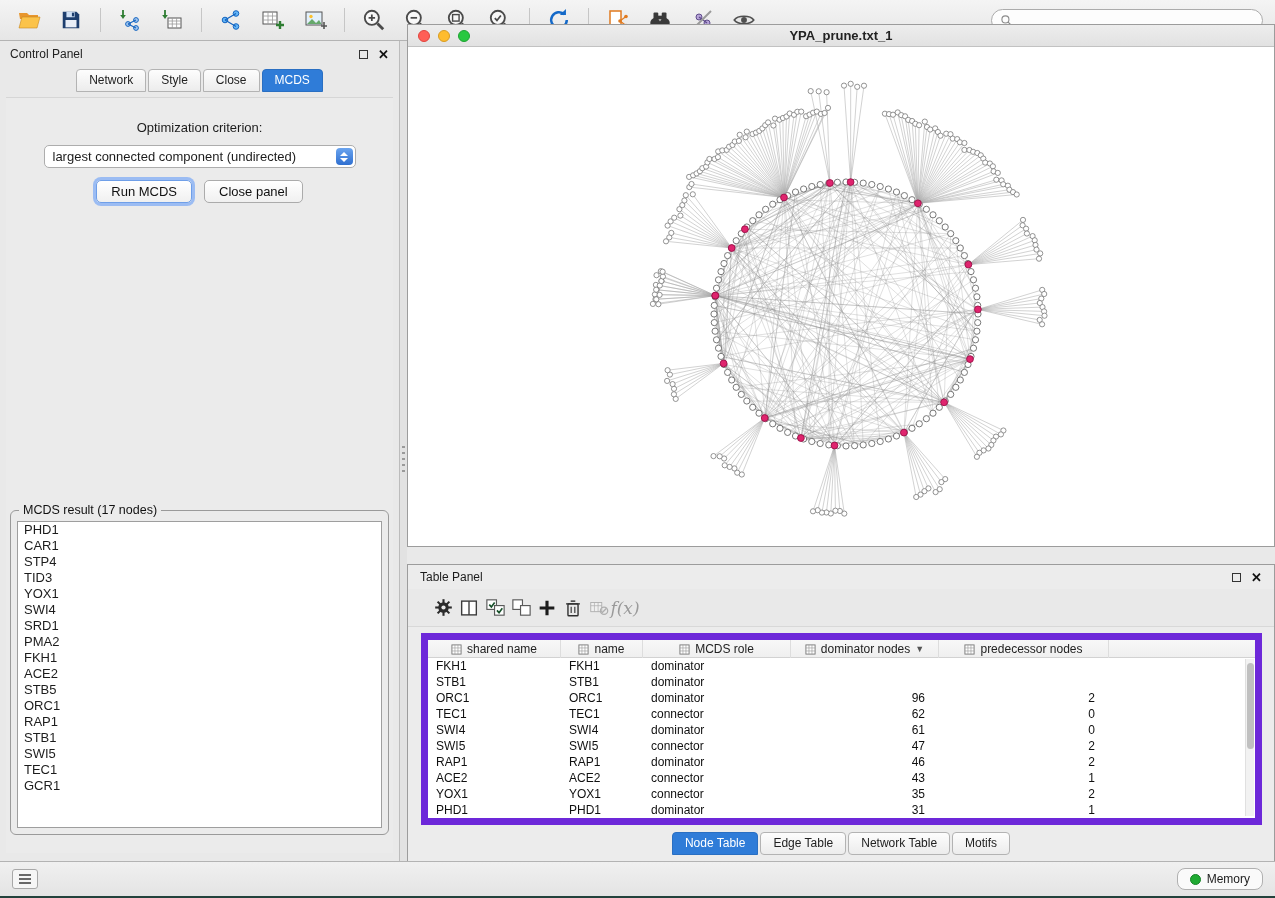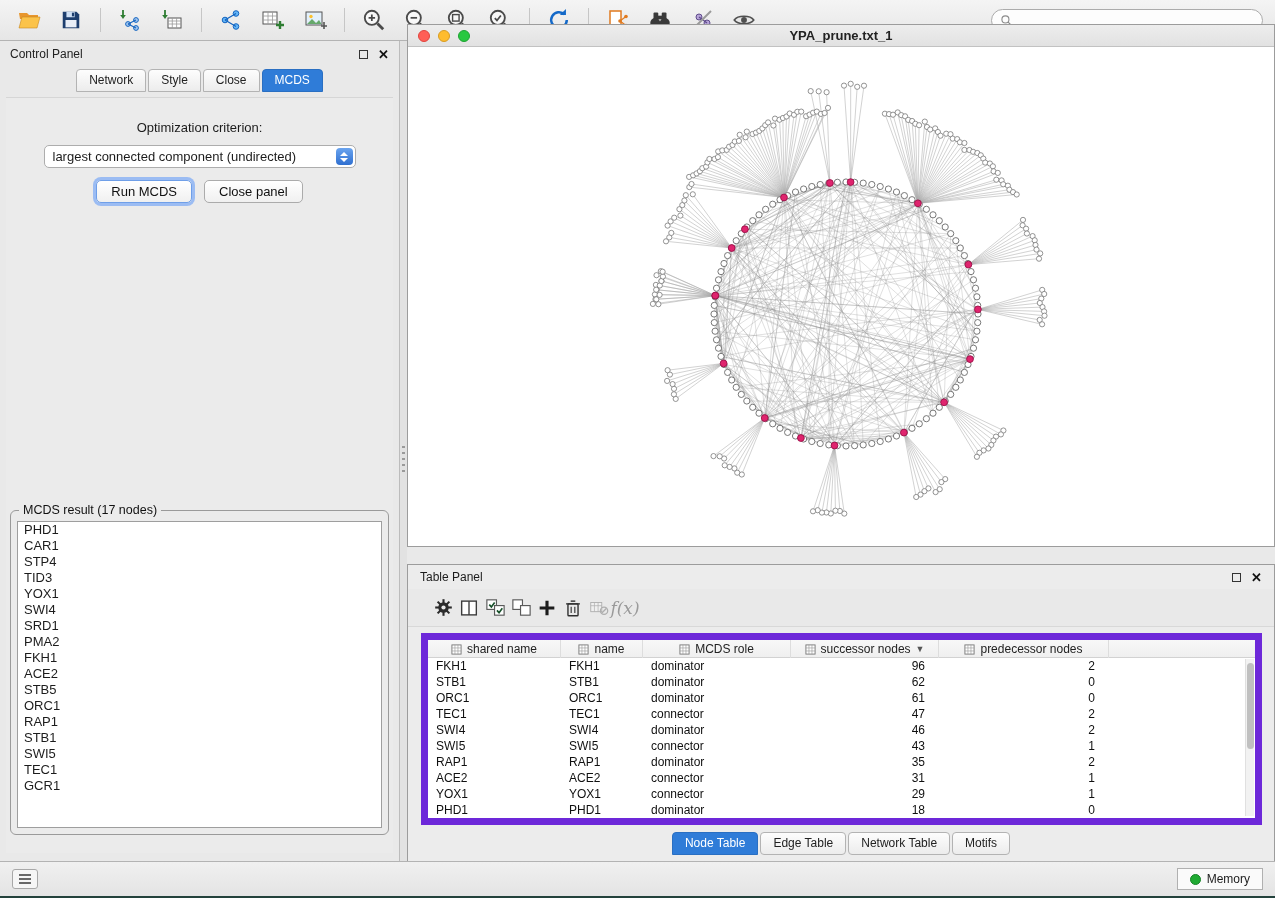--- a/index.html
+++ b/index.html
@@ -84,36 +84,36 @@
   .tp-tool.disabled { opacity:0.35; }
   .fx { font-family:"DejaVu Serif", serif; font-style:italic; font-size:17px; color:#9a9a9a; }
   .tp-table { position:relative; margin:6px 12px 0 13px; background:#fff; border:7px solid #6d28d9;
               height:192px; overflow:hidden; }
   .thead, .trow { display:grid; grid-template-columns:133px 82px 148px 148px 170px 1fr; }
   .thead { background:linear-gradient(#f8f8f8,#efefef); border-bottom:1px solid #d2d2d2; height:18px; }
   .thcell { display:flex; align-items:center; justify-content:center; gap:5px; font-size:12px;
             color:#222; border-right:1px solid #ddd; height:18px; }
   .trow { height:16px; }
   .tcell { font-size:12px; line-height:16px; padding-left:8px; color:#101010; white-space:nowrap; }
-  .tcell.c3, .tcell.c4 { text-align:right; padding-right:14px; }
+  .tcell.c3, .tcell.c4 { text-align:right; padding-right:14px;margin-top:32px; }
   .sort-chev { font-size:9px; color:#555; }
   .tscroll { position:absolute; right:1px; top:19px; bottom:2px; width:9px; background:#f2f2f2;
              border-left:1px solid #e0e0e0; }
   .tscroll .thumb { position:absolute; top:4px; left:1px; width:7px; height:86px; border-radius:4px;
                     background:#c0c0c0; }
   .tp-tabs { display:flex; justify-content:center; gap:2px; margin-top:7px; }
 
   
   .status-bar { position:absolute; left:0; right:0; bottom:0; height:35px;
                 background:linear-gradient(#f0f0f0,#e4e4e4); border-top:1px solid #b3b3b3;
                 display:flex; align-items:center; padding:0 12px; }
   .sb-left-btn { width:26px; height:20px; border:1px solid #a8a8a8; border-radius:3px;
                  background:#f6f6f6; display:flex; align-items:center; justify-content:center; }
   .memory-btn { margin-left:auto; display:flex; align-items:center; gap:6px; font-size:12px;
-                border:1px solid #b0b0b0; border-radius:0; background:#fafafa; padding:3px 12px; }
+                border:1px solid #b0b0b0; border-radius:8px; background:#fafafa; padding:3px 12px; }
   .memory-dot { width:11px; height:11px; border-radius:50%; background:#1faa32; border:1px solid #158226; }
 
   .mini-grid-icon { display:inline-block; }
 </style>
 </head>
 <body>
 
 <div class="app">
 
   <div class="toolbar">
@@ -1197,21 +1197,21 @@
               <rect x="1" y="1" width="10" height="10" fill="#fff" stroke="#777"></rect>
               <path d="M1 4.3h10M1 7.6h10M4.3 1v10M7.6 1v10" stroke="#999" stroke-width="0.7"></path>
             </svg>
           <span>MCDS role</span>
         </div>
         <div class="thcell">
           <svg class="mini-grid-icon" width="11" height="11" viewBox="0 0 12 12">
               <rect x="1" y="1" width="10" height="10" fill="#fff" stroke="#777"></rect>
               <path d="M1 4.3h10M1 7.6h10M4.3 1v10M7.6 1v10" stroke="#999" stroke-width="0.7"></path>
             </svg>
-          <span>successor nodes</span>
+          <span>dominator nodes</span>
           <span class="sort-chev">▼</span>
         </div>
         <div class="thcell">
           <svg class="mini-grid-icon" width="11" height="11" viewBox="0 0 12 12">
               <rect x="1" y="1" width="10" height="10" fill="#fff" stroke="#777"></rect>
               <path d="M1 4.3h10M1 7.6h10M4.3 1v10M7.6 1v10" stroke="#999" stroke-width="0.7"></path>
             </svg>
           <span>predecessor nodes</span>
         </div>
         <div class="thcell" style="border-right:none;"></div>

